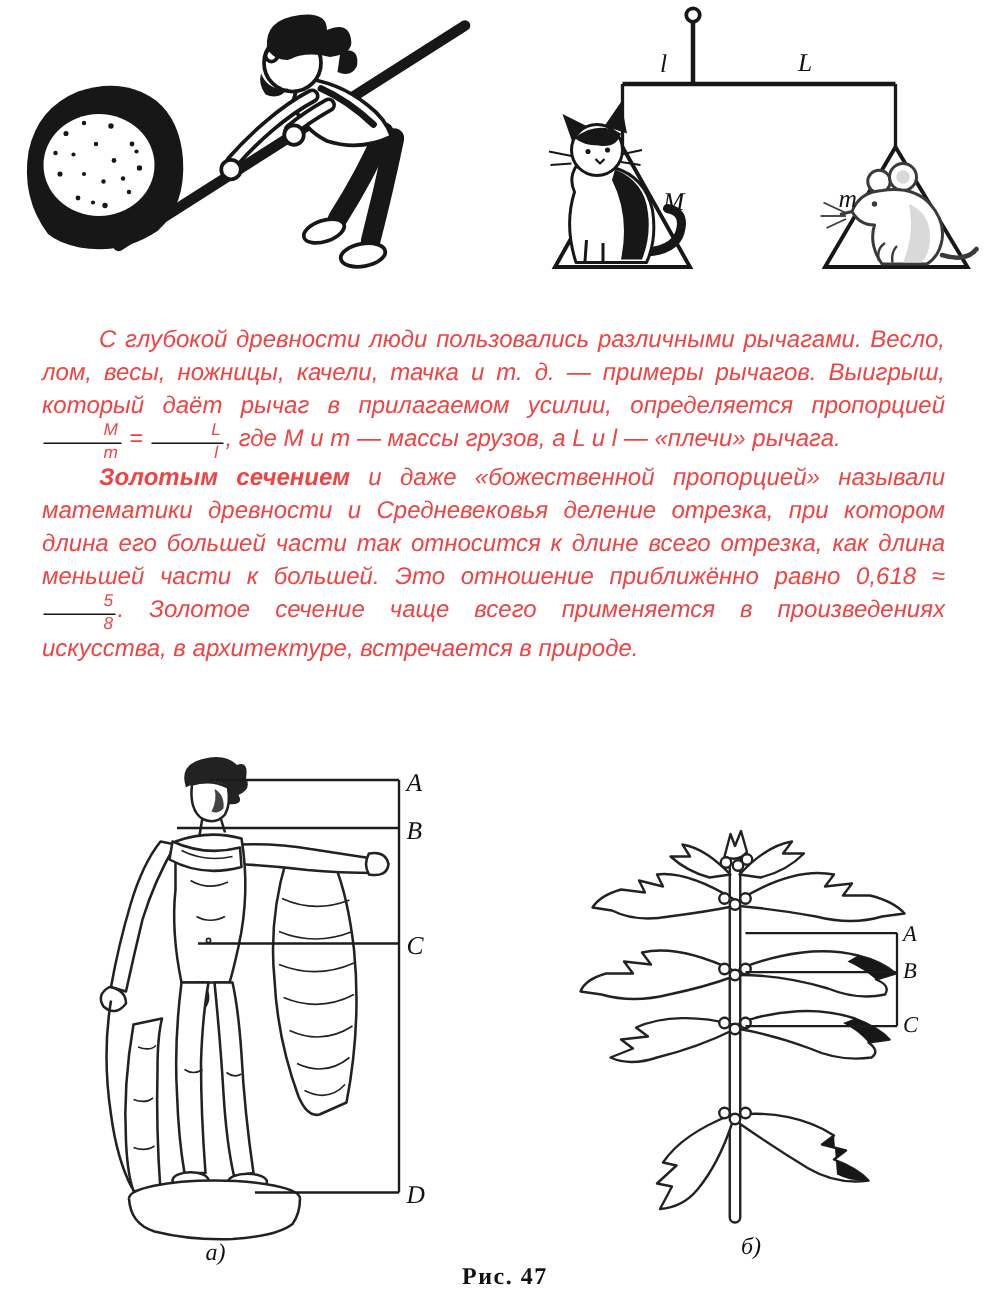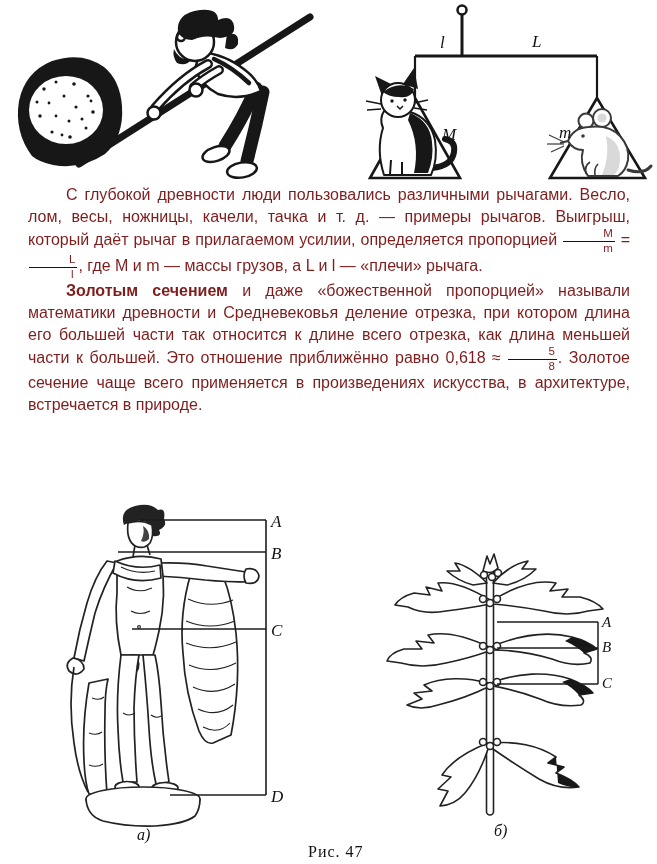--- a/index.html
+++ b/index.html
@@ -3,38 +3,38 @@
 <meta charset="utf-8">
 <style>
   html,body{margin:0;padding:0;background:#ffffff;}
   .page{
     position:relative;width:657px;height:864px;background:#ffffff;
     overflow:hidden;color:#1b1b1b;
     font-family:"Liberation Sans",sans-serif;
   }
   .illu{position:absolute;}
   .text-block{
-    position:absolute;left:28px;top:184px;width:602px;
-    font-size:16px;line-height:22px;
-    text-align:justify;color:#7f1d1d;
+    position:absolute;left:28px;top:216px;width:602px;
+    font-size:16px;line-height:22px;font-style:italic;
+    text-align:justify;color:#ef4444;
   }
   .text-block p{margin:0;text-indent:38px;}
   .lead-bold{font-weight:bold;}
   .frac{
     display:inline-block;vertical-align:-7px;text-align:center;
     line-height:1;font-size:11.5px;margin:0 1px;
   }
   .frac .num{display:block;border-bottom:1.3px solid #141414;padding:0 2px 1px;}
   .frac .den{display:block;padding-top:1px;}
   .fig-label{font-family:"Liberation Serif",serif;font-style:italic;font-size:17px;fill:#121212;}
   .fig-label-sm{font-family:"Liberation Serif",serif;font-style:italic;font-size:15px;fill:#121212;}
   .sub-label{font-family:"Liberation Serif",serif;font-style:italic;font-size:16px;fill:#121212;}
   .caption{
     position:absolute;left:308px;top:843px;
-    font-family:"Liberation Serif",serif;font-weight:normal;font-size:16px;
+    font-family:"Liberation Serif",serif;font-weight:bold;font-size:16px;
     letter-spacing:1px;color:#121212;
   }
   svg{display:block;}
 </style>
 </head>
 <body>
 
 <div class="page">
 
   <svg class="illu" style="left:4px;top:4px;" width="322" height="184" viewBox="0 0 322 184">

